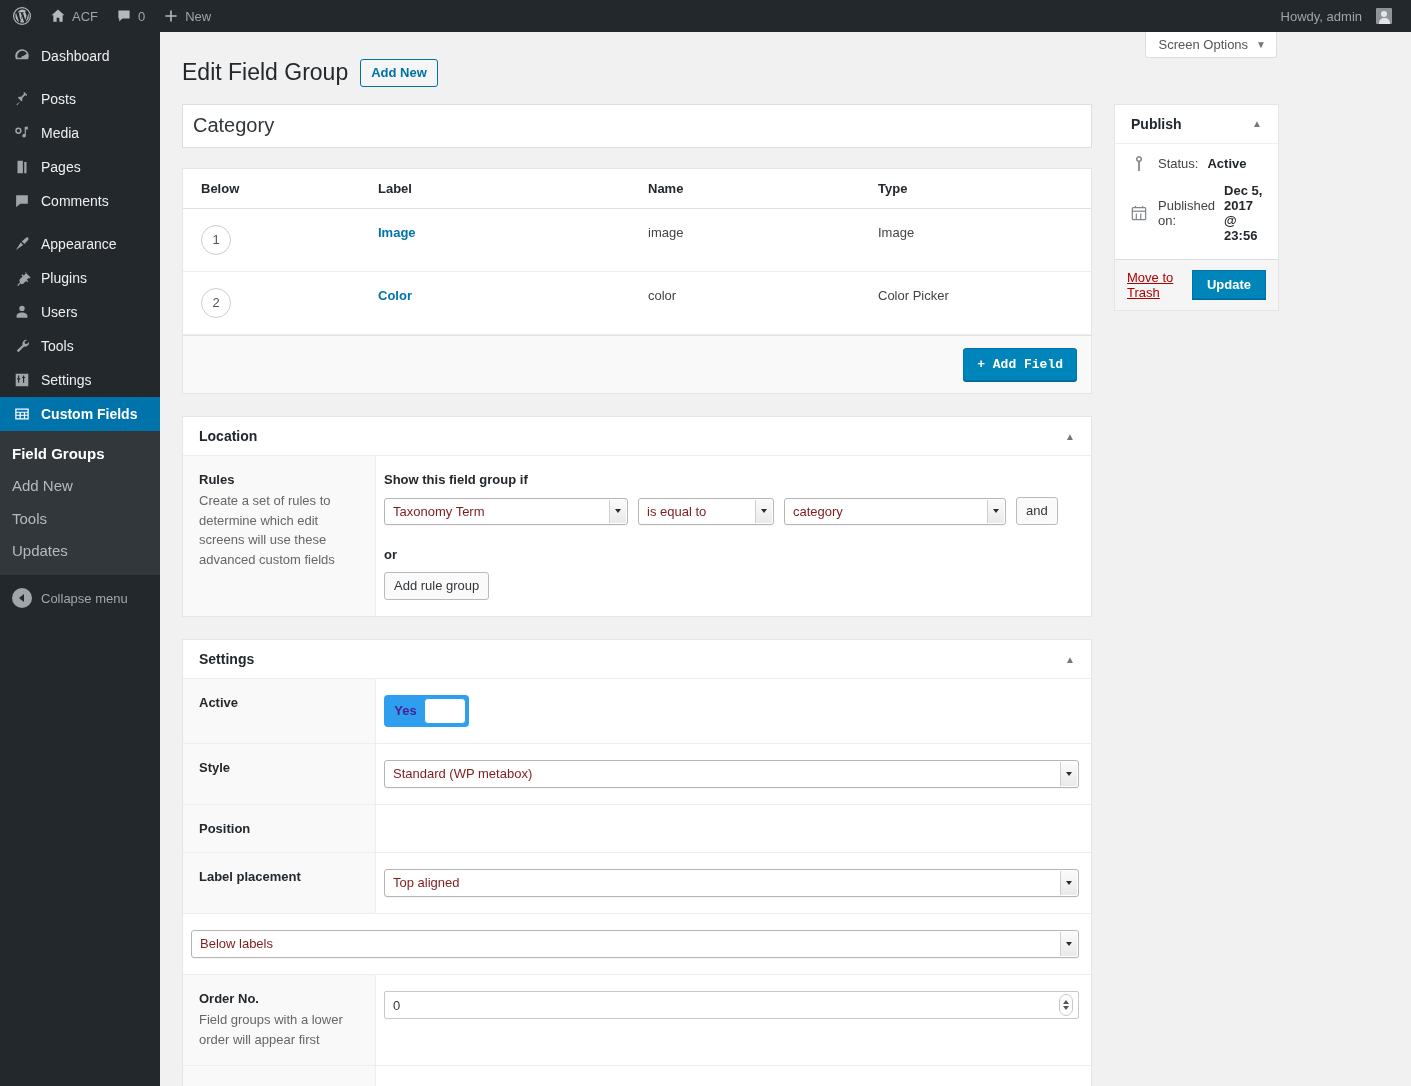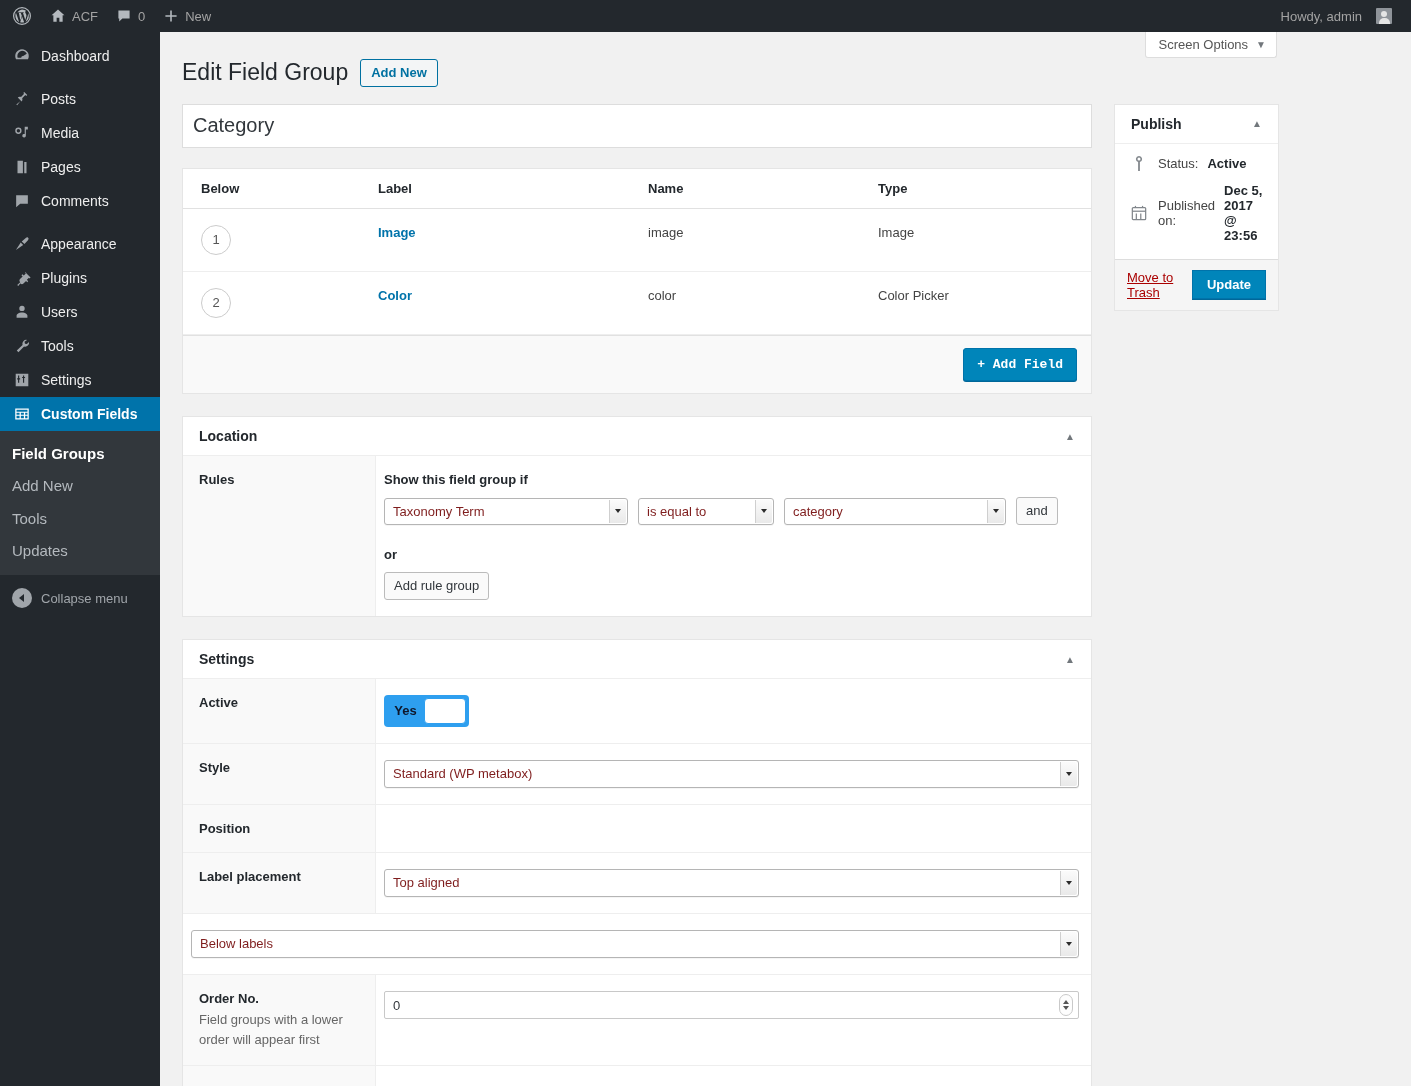--- a/index.html
+++ b/index.html
@@ -204,21 +204,21 @@
     font-size:13px; color:#32373c; padding:5px 9px; cursor:pointer; line-height:16px;
   }
   .or-text { font-size:13px; font-weight:700; color:#23282d; margin:22px 0 10px 0; }
 
   
   .switch {
     display:inline-flex; align-items:center; width:85px; height:32px;
     background:#2e9fef; border-radius:4px; cursor:pointer; padding:3px; gap:0;
   }
   .switch .sw-on {
-    flex:1; color:#0f172a; font-size:13px; font-weight:700; text-align:center; line-height:26px;
+    flex:1; color:#4c1d95; font-size:13px; font-weight:700; text-align:center; line-height:26px;
   }
   .switch .sw-knob {
     width:42px; height:26px; background:#fff; border-radius:4px; border:1px solid #2e9fef;
   }
 
   
   .tinput {
     width:100%; height:28px; background:#fff; border:1px solid #c8c8c8; border-radius:2px;
     font-size:13px; color:#32373c; padding:4px 8px; outline:none;
     font-family:"Liberation Sans", sans-serif;
@@ -475,20 +475,21 @@
 
       
       <div class="metabox">
         <div class="metabox-head">
           <span>Location</span>
           <span class="toggle-caret">▲</span>
         </div>
         <div class="row">
           <div class="row-label">
             <div class="lbl">Rules</div>
+            <div class="desc">Create a set of rules to determine which edit screens will use these advanced custom fields</div>
           </div>
           <div class="row-field">
             <div class="sub-label">Show this field group if</div>
             <div class="rule-line">
               <span class="msel w1">
                 <span class="txt">Taxonomy Term</span>
                 <span class="arr"></span>
               </span>
               <span class="msel w2">
                 <span class="txt">is equal to</span>

